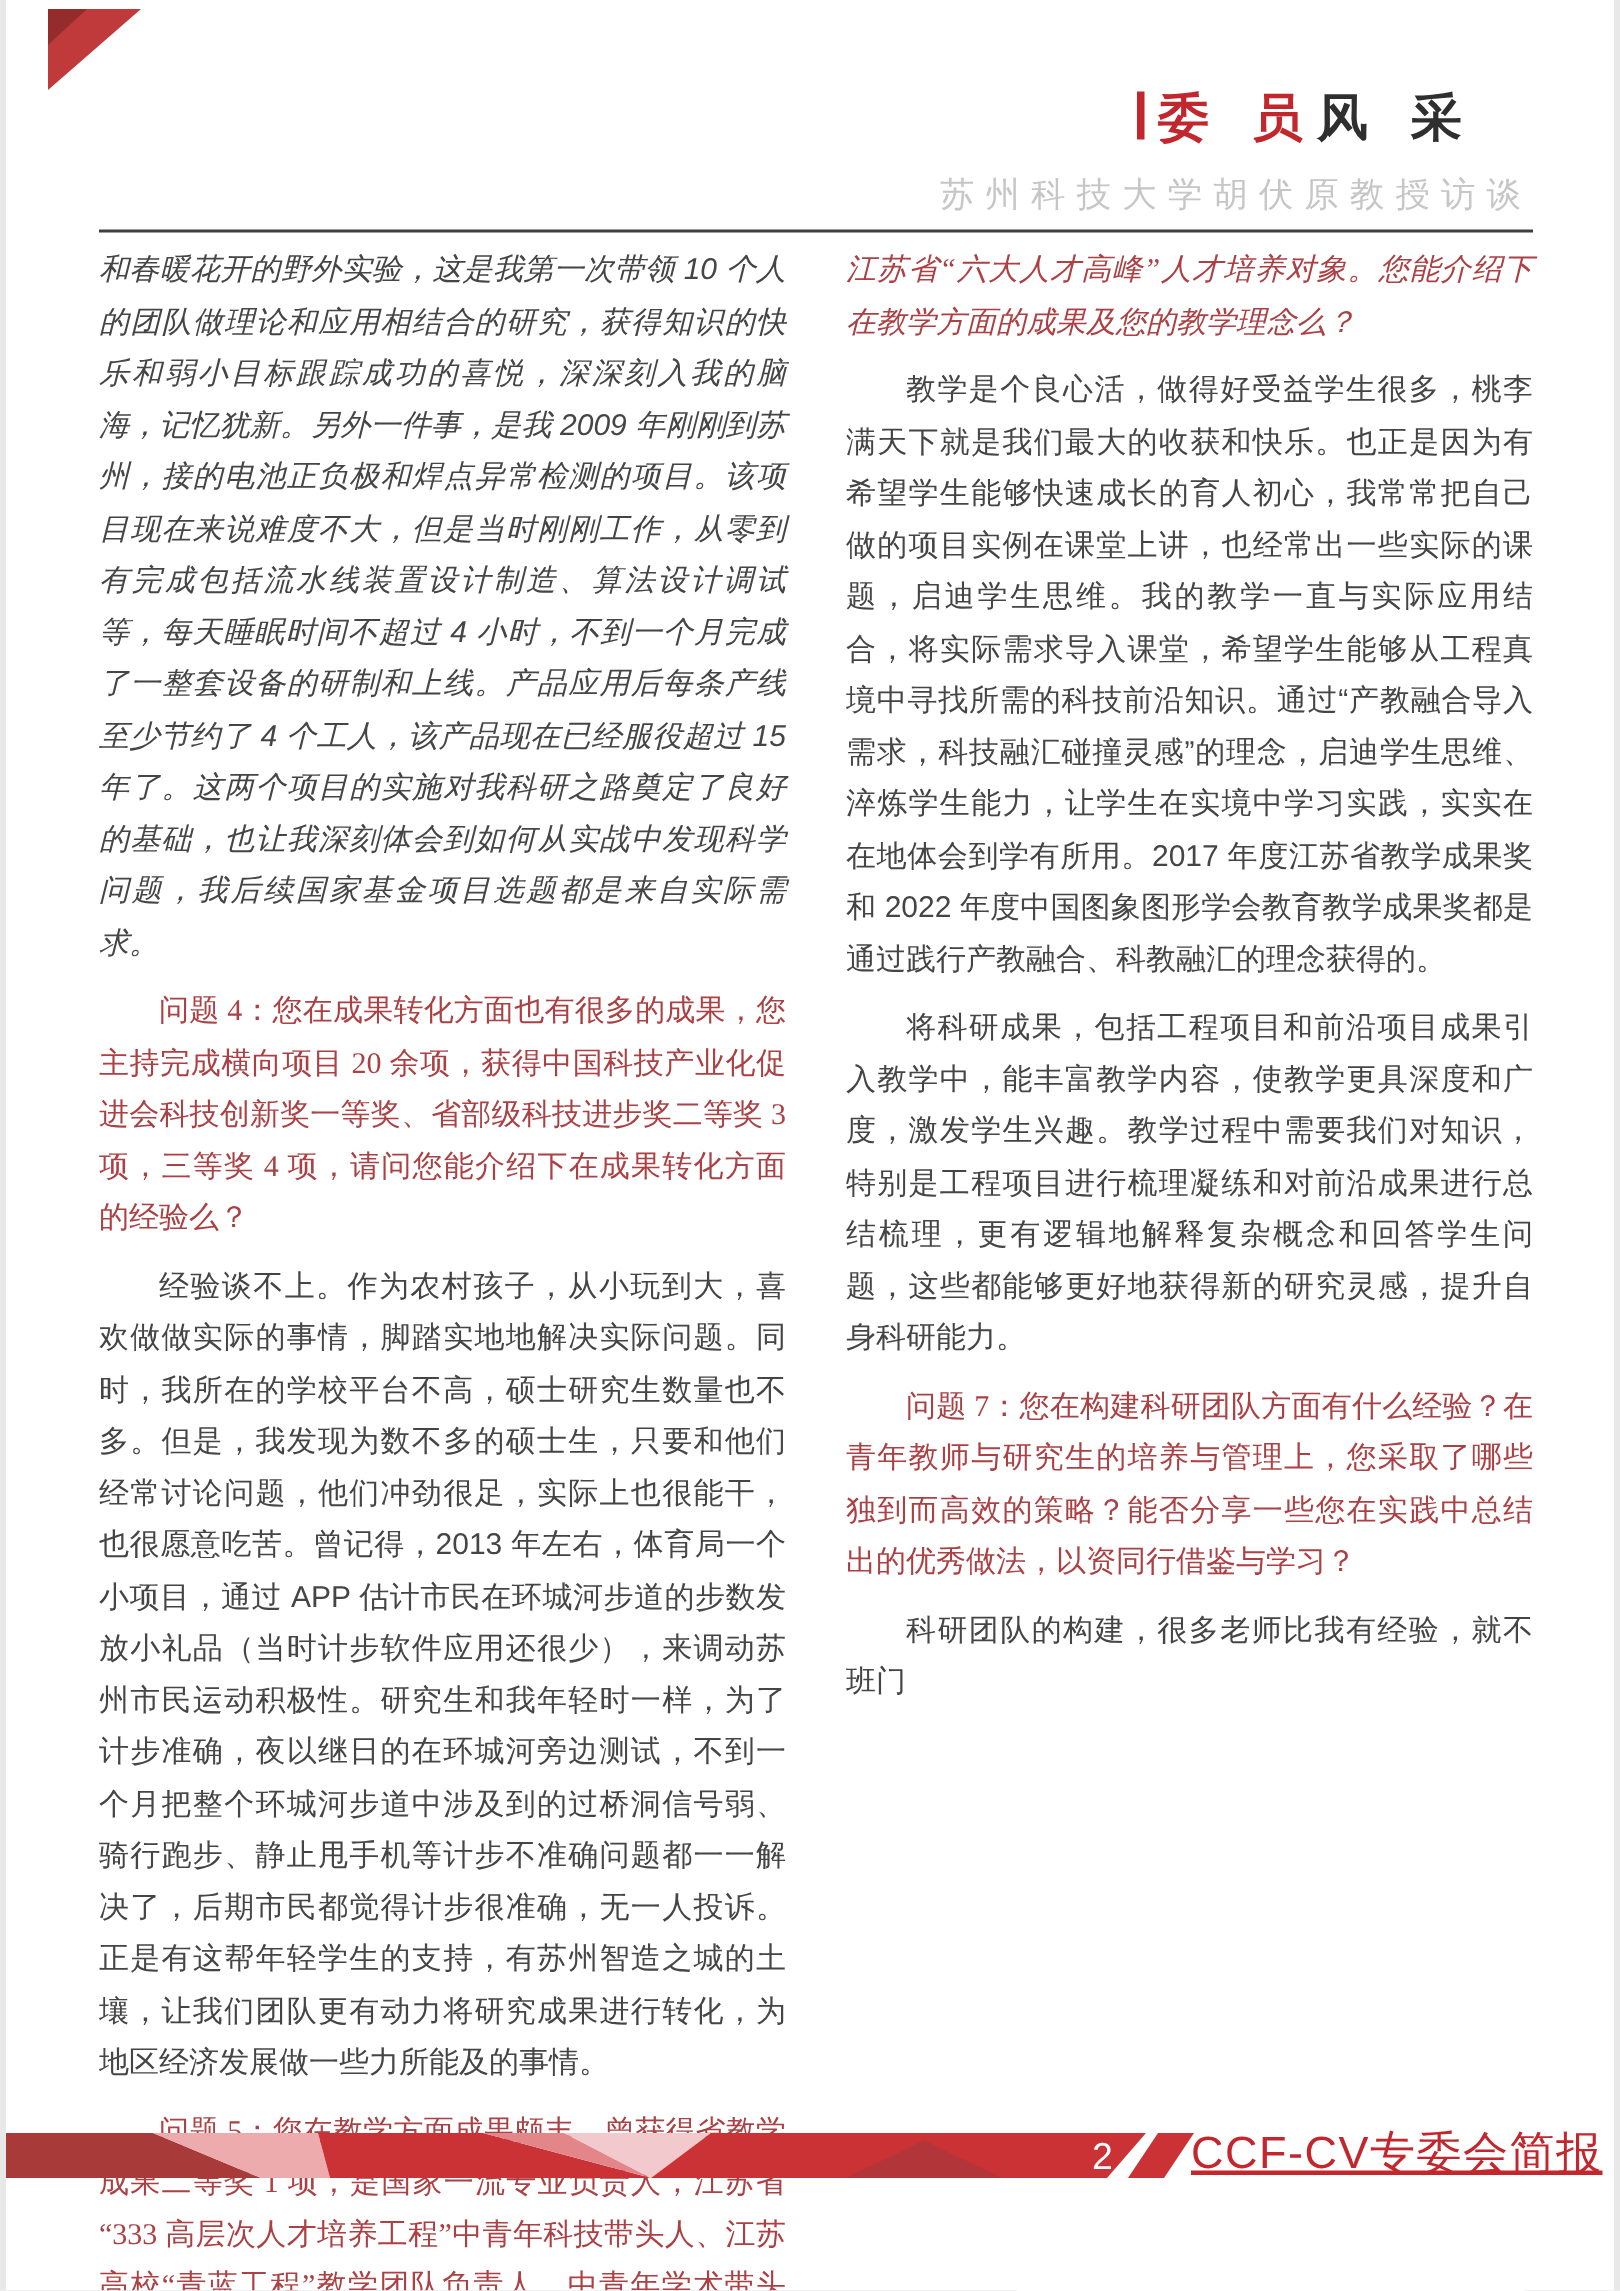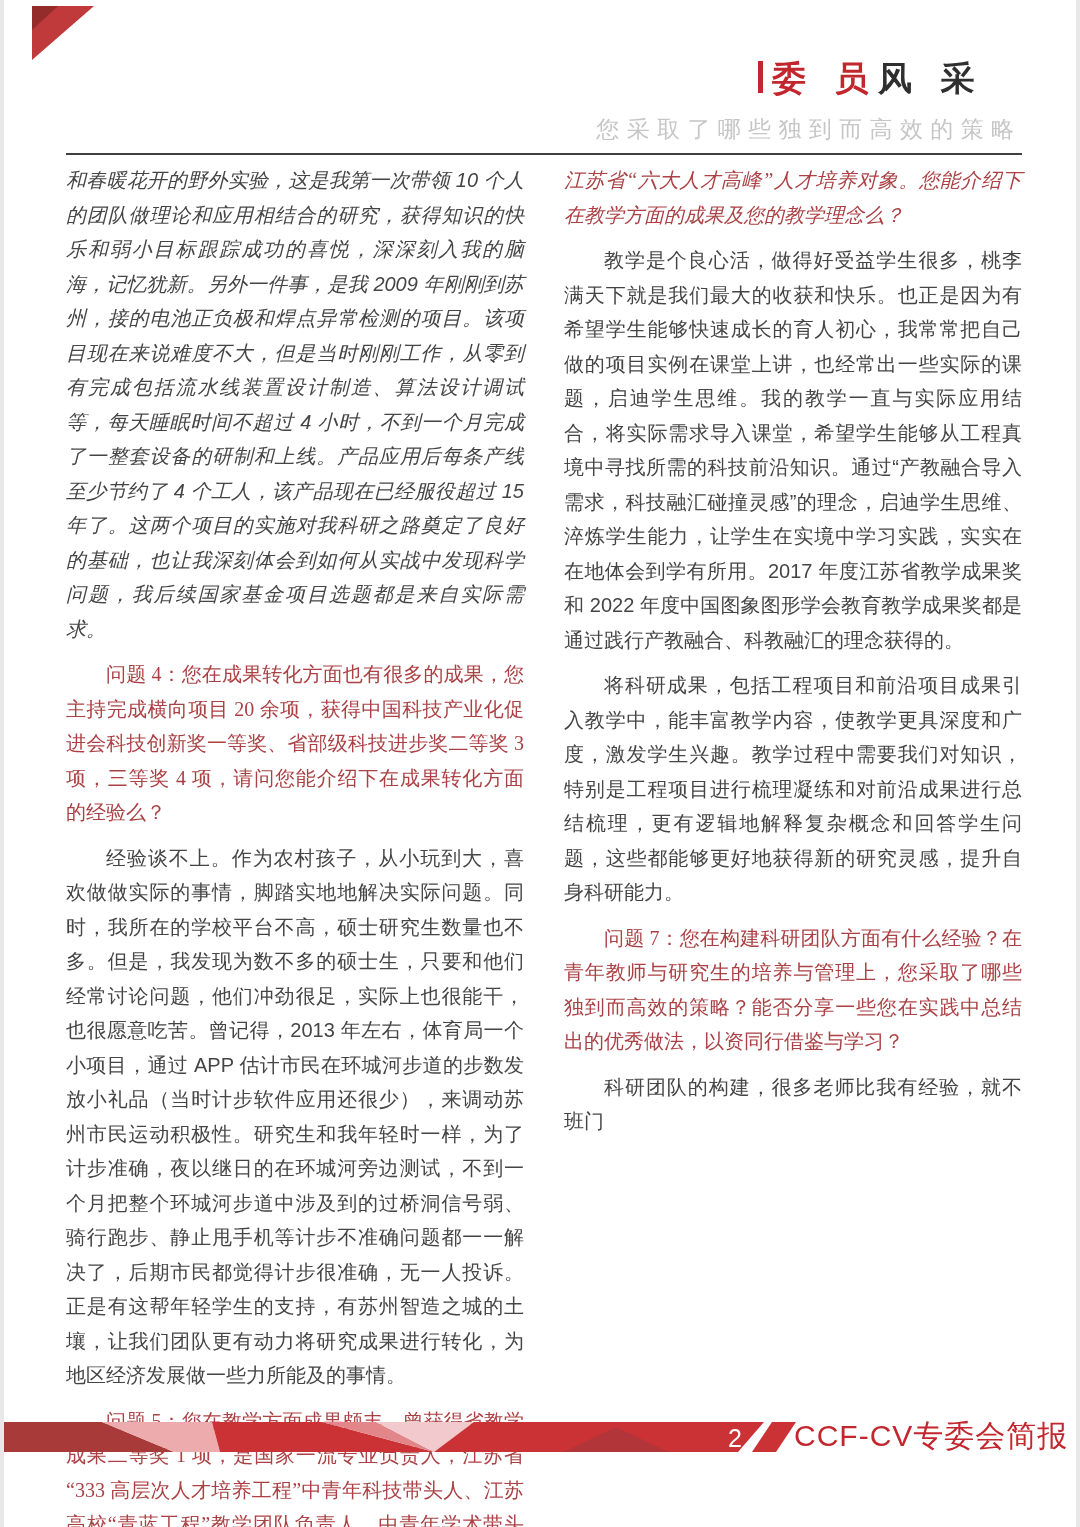--- a/index.html
+++ b/index.html
@@ -47,38 +47,38 @@
   .bd{fill:var(--band_dark);} .bm{fill:var(--band_main);}
   .bp{fill:var(--band_pink);} .bpm{fill:var(--band_pink_mid);}
   .bpl{fill:var(--band_pink_light);} .bd2{fill:var(--band_dark2);}
   .pagenum{
     position:absolute;left:716px;top:1424px;width:30px;height:28px;
     color:#ffffff;font-size:25px;line-height:28px;text-align:center;
   }
   .brand{
     position:absolute;left:790px;top:1418px;
     font-size:30px;line-height:36px;color:var(--footer_text);
-    letter-spacing:1px;white-space:nowrap;
+    letter-spacing:1px;white-space:nowrap;text-decoration:underline;
   }
 </style>
 </head>
 <body>
 
 <div class="page">
 
   <svg class="corner" width="100" height="70" viewBox="0 0 100 70" aria-hidden="true">
     <polygon class="c-main" points="28,6 90,6 28,60"></polygon>
     <polygon class="c-dark" points="28,6 54,6 28,30"></polygon>
   </svg>
 
   <header class="hdr">
     <div class="htitle">
       <span class="bar"></span><span class="t-red">委 员</span><span>风 采</span>
     </div>
-    <div class="hsub">您采取了哪些独到而高效的策略</div>
+    <div class="hsub">苏州科技大学胡伏原教授访谈</div>
   </header>
 
   <div class="rule"></div>
 
   <main>
     <section class="col col-left" id="col-left">
         <p class="para a noind">和春暖花开的野外实验，这是我第一次带领 10 个人的团队做理论和应用相结合的研究，获得知识的快乐和弱小目标跟踪成功的喜悦，深深刻入我的脑海，记忆犹新。另外一件事，是我 2009 年刚刚到苏州，接的电池正负极和焊点异常检测的项目。该项目现在来说难度不大，但是当时刚刚工作，从零到有完成包括流水线装置设计制造、算法设计调试等，每天睡眠时间不超过 4 小时，不到一个月完成了一整套设备的研制和上线。产品应用后每条产线至少节约了 4 个工人，该产品现在已经服役超过 15 年了。这两个项目的实施对我科研之路奠定了良好的基础，也让我深刻体会到如何从实战中发现科学问题，我后续国家基金项目选题都是来自实际需求。</p>
         <p class="para q">问题 4：您在成果转化方面也有很多的成果，您主持完成横向项目 20 余项，获得中国科技产业化促进会科技创新奖一等奖、省部级科技进步奖二等奖 3 项，三等奖 4 项，请问您能介绍下在成果转化方面的经验么？</p>
         <p class="para a">经验谈不上。作为农村孩子，从小玩到大，喜欢做做实际的事情，脚踏实地地解决实际问题。同时，我所在的学校平台不高，硕士研究生数量也不多。但是，我发现为数不多的硕士生，只要和他们经常讨论问题，他们冲劲很足，实际上也很能干，也很愿意吃苦。曾记得，2013 年左右，体育局一个小项目，通过 APP 估计市民在环城河步道的步数发放小礼品（当时计步软件应用还很少），来调动苏州市民运动积极性。研究生和我年轻时一样，为了计步准确，夜以继日的在环城河旁边测试，不到一个月把整个环城河步道中涉及到的过桥洞信号弱、骑行跑步、静止甩手机等计步不准确问题都一一解决了，后期市民都觉得计步很准确，无一人投诉。正是有这帮年轻学生的支持，有苏州智造之城的土壤，让我们团队更有动力将研究成果进行转化，为地区经济发展做一些力所能及的事情。</p>
         <p class="para q">问题 5：您在教学方面成果颇丰，曾获得省教学成果二等奖 1 项，是国家一流专业负责人，江苏省“333 高层次人才培养工程”中青年科技带头人、江苏高校“青蓝工程”教学团队负责人、中青年学术带头人，并入选</p>

